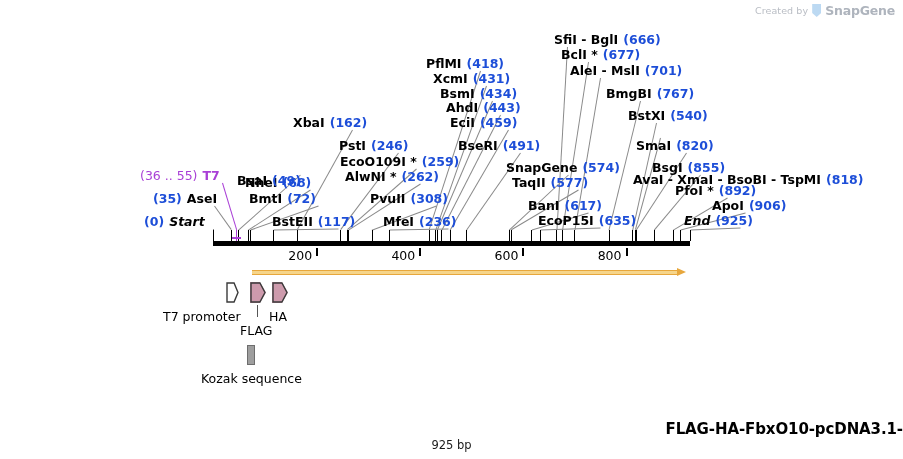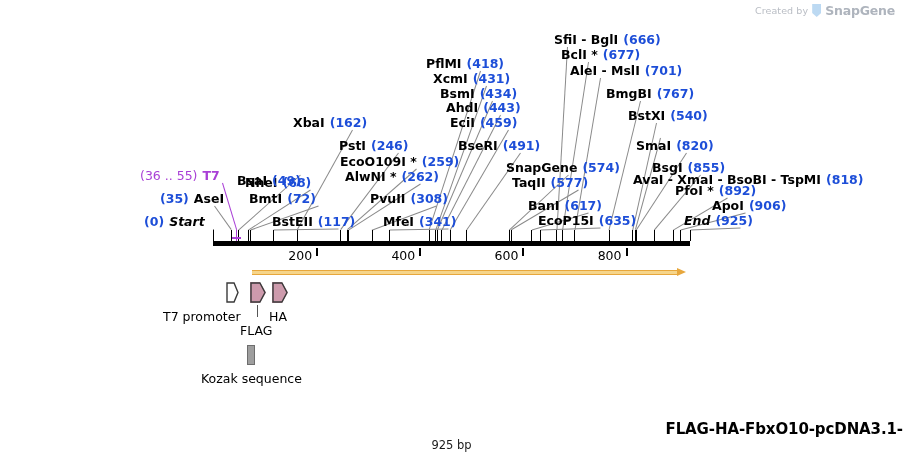--- a/index.html
+++ b/index.html
@@ -163,32 +163,32 @@
       <div class="lbl" style="left: 538px; top: 215px;"><span class="enz">EcoP15I</span>  <span class="pos">(635)</span></div>
       <div class="lbl" style="left: 528px; top: 200px;"><span class="enz">BanI</span>  <span class="pos">(617)</span></div>
       <div class="lbl" style="left: 512px; top: 177px; text-align: center;"><span class="enz">TaqII</span>  <span class="pos">(577)</span></div>
       <div class="lbl" style="left: 506px; top: 162px;"><span class="enz">SnapGene</span>  <span class="pos">(574)</span></div>
       <div class="lbl" style="left: 458px; top: 140px;"><span class="enz">BseRI</span>  <span class="pos">(491)</span></div>
       <div class="lbl" style="left: 450px; top: 117px;"><span class="enz">EciI</span>  <span class="pos">(459)</span></div>
       <div class="lbl" style="left: 446px; top: 102px;"><span class="enz">AhdI</span>  <span class="pos">(443)</span></div>
       <div class="lbl" style="left: 440px; top: 88px;"><span class="enz">BsmI</span>  <span class="pos">(434)</span></div>
       <div class="lbl" style="left: 433px; top: 73px;"><span class="enz">XcmI</span>  <span class="pos">(431)</span></div>
       <div class="lbl" style="left: 426px; top: 58px;"><span class="enz">PflMI</span>  <span class="pos">(418)</span></div>
-      <div class="lbl" style="left: 383px; top: 216px;"><span class="enz">MfeI</span>  <span class="pos">(341)</span></div>
+      <div class="lbl" style="left: 383px; top: 216px;"><span class="enz">MfeI</span>  <span class="pos">(236)</span></div>
       <div class="lbl" style="left: 370px; top: 193px;"><span class="enz">PvuII</span>  <span class="pos">(308)</span></div>
       <div class="lbl" style="left: 345px; top: 171px;"><span class="enz">AlwNI *</span>  <span class="pos">(262)</span></div>
       <div class="lbl" style="left: 340px; top: 156px;"><span class="enz">EcoO109I *</span>  <span class="pos">(259)</span></div>
       <div class="lbl" style="left: 339px; top: 140px;"><span class="enz">PstI</span>  <span class="pos">(246)</span></div>
       <div class="lbl" style="left: 293px; top: 117px;"><span class="enz">XbaI</span>  <span class="pos">(162)</span></div>
       <div class="lbl" style="left: 272px; top: 216px;"><span class="enz">BstEII</span>  <span class="pos">(117)</span></div>
       <div class="lbl" style="left: 249px; top: 193px;"><span class="enz">BmtI</span>  <span class="pos">(72)</span></div>
       <div class="lbl" style="left: 245px; top: 177px;"><span class="enz">NheI</span>  <span class="pos">(68)</span></div>
       <div class="lbl" style="left: 237px; top: 175px;"><span class="enz">BsaI</span>  <span class="pos">(49)</span></div>
       <div class="lbl t7" style="left: 140px; top: 170px;"><span class="pos">(36 .. 55)</span>  <span class="enz">T7</span></div>
-      <div class="lbl" style="left: 160px; top: 193px; text-align: right;"><span class="pos">(35)</span>  <span class="enz">AseI</span></div>
+      <div class="lbl" style="left: 153px; top: 193px; text-align: right;"><span class="pos">(35)</span>  <span class="enz">AseI</span></div>
       <div class="lbl endlbl" style="left: 144px; top: 216px;"><span class="pos">(0)</span>  <span class="enz">Start</span></div>
     </div>
 
   <div id="tickslayer">
       <div class="tickmark" style="left: 690px; top: 230px; height: 11px;"></div>
       <div class="tickmark" style="left: 680.202px; top: 230px; height: 11px;"></div>
       <div class="tickmark" style="left: 672.983px; top: 230px; height: 11px;"></div>
       <div class="tickmark" style="left: 653.903px; top: 230px; height: 11px;"></div>
       <div class="tickmark" style="left: 635.854px; top: 230px; height: 11px;"></div>
       <div class="tickmark" style="left: 634.823px; top: 230px; height: 11px;"></div>

